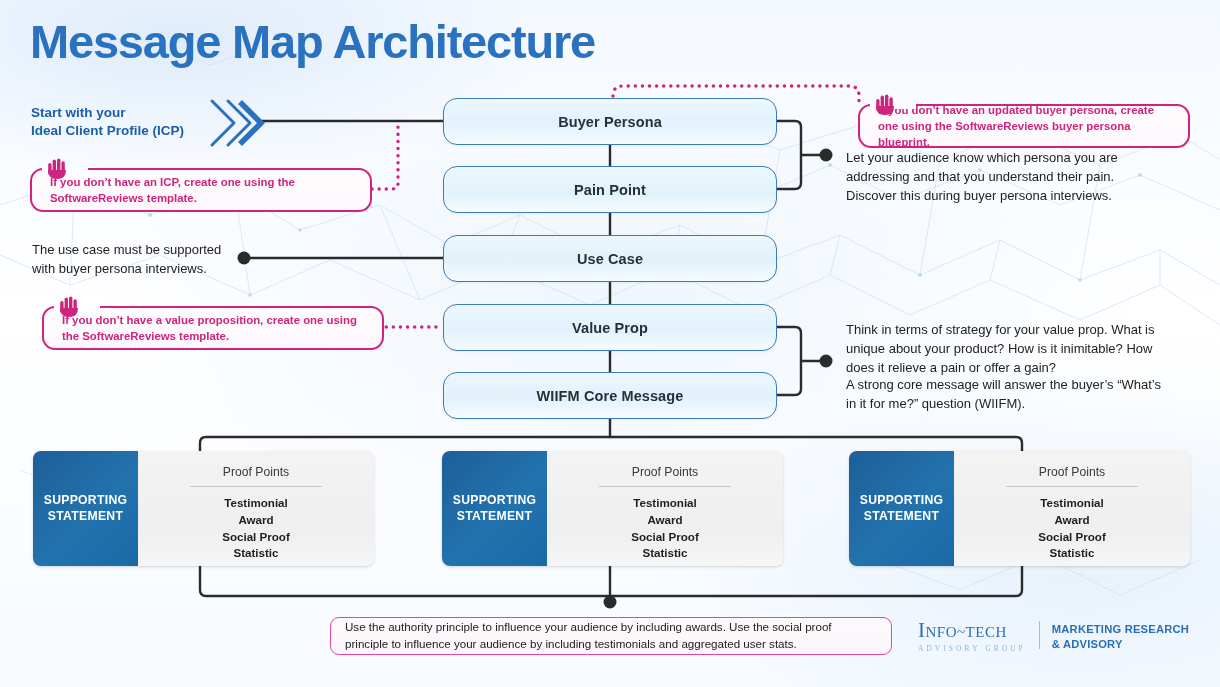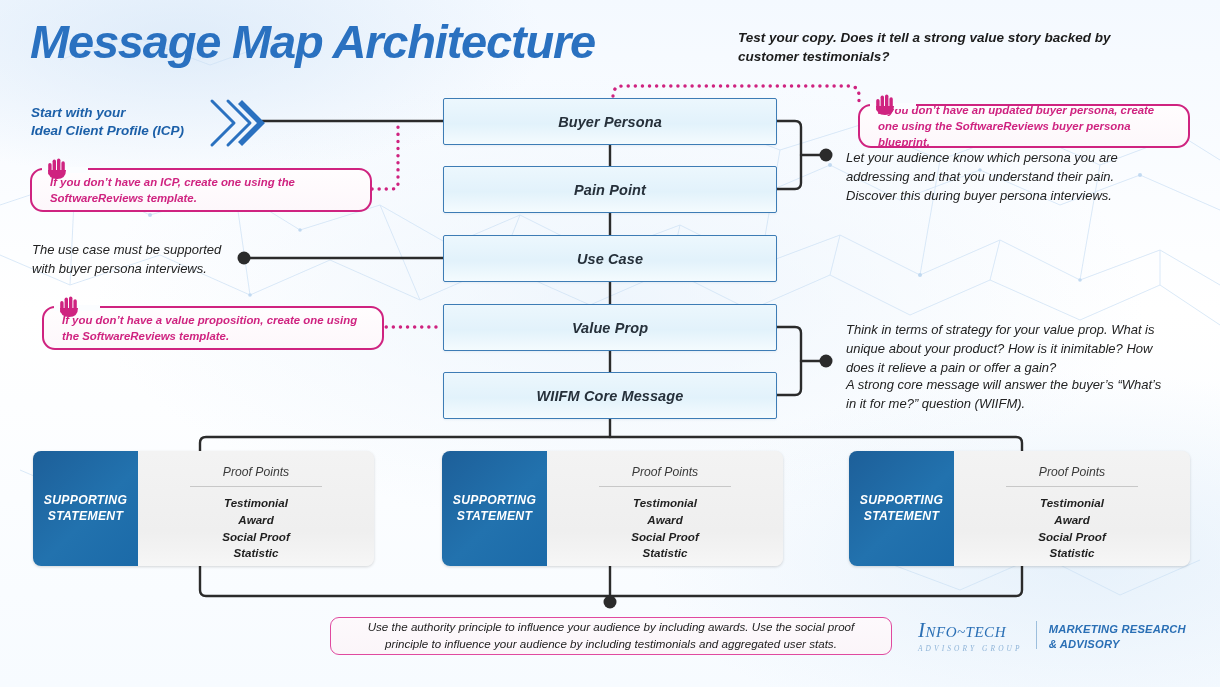--- a/index.html
+++ b/index.html
@@ -2,21 +2,21 @@
 <html><head>
 <meta charset="utf-8">
 <style>
   * { box-sizing: border-box; margin: 0; padding: 0; }
   html, body { width: 1220px; height: 687px; overflow: hidden; }
   body {
     font-family: "Liberation Sans", sans-serif;
     background: #ffffff;
     position: relative;
   }
-  #root { position: relative; width: 1220px; height: 687px; overflow: hidden; background:#fdfeff;font-style:italic; }
+  #root { position: relative; width: 1220px; height: 687px; overflow: hidden; background:#fdfeff; }
 
   
   .bg-net { position:absolute; inset:0; z-index:0; pointer-events:none; }
   .bg-wash { position:absolute; inset:0; z-index:0; pointer-events:none;
     background:
       radial-gradient(ellipse 520px 200px at 180px 40px, rgba(205,225,245,.55), rgba(255,255,255,0) 70%),
       radial-gradient(ellipse 600px 260px at 1080px 560px, rgba(208,228,246,.45), rgba(255,255,255,0) 72%),
       radial-gradient(ellipse 700px 300px at 620px 300px, rgba(232,242,252,.7), rgba(255,255,255,0) 75%),
       linear-gradient(180deg,#f4f9ff 0%, #ffffff 45%, #f7fbff 100%);
   }
@@ -38,21 +38,21 @@
   .icp-label {
     position:absolute; left:31px; top:104px; z-index:5;
     font-size:13.5px; font-weight:700; color:#1b5fa8; line-height:1.35;
   }
   .icp-chevrons { position:absolute; left:208px; top:95px; z-index:5; }
 
   
   .flowbox {
     position:absolute; z-index:4;
     width:334px; height:47px; left:443px;
-    border:1.4px solid #3d7cb5; border-radius:2px;
+    border:1.4px solid #3d7cb5; border-radius:14px;
     background: linear-gradient(180deg, #ecf7fd 0%, #e2f2fb 55%, #f4fbfe 100%);
     display:flex; align-items:center; justify-content:center;
     box-shadow: 0 1px 2px rgba(40,90,140,.08);
   }
   .flowbox span { font-size:14.5px; font-weight:700; color:#26303a; letter-spacing:.1px; }
 
   
   .side-text {
     position:absolute; z-index:5; font-size:13px; color:#222; line-height:1.46;
   }
@@ -93,21 +93,21 @@
   .supcard .pp-title { font-size:12.2px; color:#3a3a3a; font-weight:400; }
   .supcard .pp-rule { width:132px; height:1px; background:#c8c8c8; margin:7px 0 8px; }
   .supcard .pp-list { text-align:center; }
   .supcard .pp-list div { font-size:11.6px; font-weight:700; color:#1f1f1f; line-height:1.45; }
 
   
   .bottom-note {
     position:absolute; z-index:6; left:330px; top:617px; width:562px; height:38px;
     border:1.6px solid #e0499f; border-radius:9px;
     background:linear-gradient(180deg,#fdf9fc,#fbf5f9);
-    display:flex; align-items:center; justify-content:center; text-align:center;
+    display:flex; align-items:center; justify-content:center; 
   }
   .bottom-note span { font-size:11.6px; color:#1c1c1c; line-height:1.45; padding:0 14px; }
 
   
   .logo { position:absolute; z-index:6; left:918px; top:620px; display:flex; align-items:flex-start; }
   .logo-left { text-align:left; }
   .logo-main { font-family:"Liberation Serif", serif; font-size:21px; color:#2a6fb5; letter-spacing:.5px; line-height:1; }
   .logo-main .sm { font-size:15px; }
   .logo-sub { font-family:"Liberation Serif", serif; font-size:7.4px; color:#8fb4d8; letter-spacing:3.1px; margin-top:3px; }
   .logo-divider { width:1px; background:#9dbfdd; align-self:stretch; margin:1px 12px 4px 13px; }
@@ -193,21 +193,20 @@
 
       <path d="M372 189 H392 Q398 189 398 183 V121"></path>
 
       <line x1="372" y1="327" x2="441" y2="327"></line>
 
       <path d="M613 96 Q613 86 623 86 H849 Q859 86 859 96 V105"></path>
     </g>
   </svg>
 
   <div class="title">Message Map Architecture</div>
-  <div class="header-note">Test your copy. Does it tell a strong value story backed by customer testimonials?</div>
 
   <div class="icp-label">
     <div>Start with your</div>
     <div>Ideal Client Profile (ICP)</div>
   </div>
   <svg class="icp-chevrons" width="62" height="56" viewBox="0 0 62 56">
     <g fill="none" stroke="#2a71c0" stroke-width="3" stroke-linecap="round" stroke-linejoin="round">
       <path d="M4 6 L26 28 L4 50"></path>
       <path d="M20 6 L42 28 L20 50"></path>
     </g>

